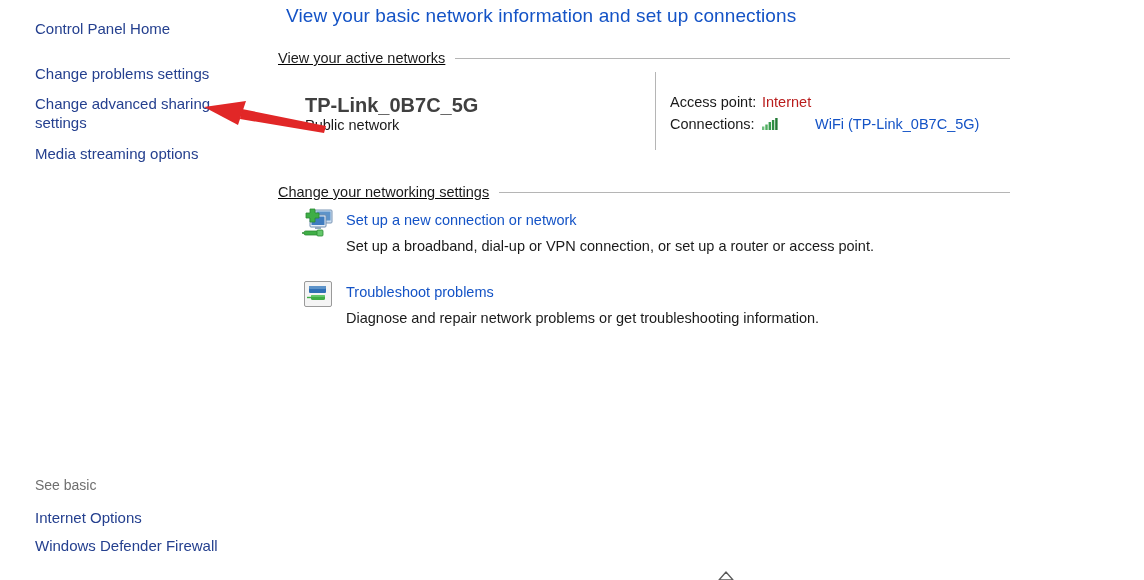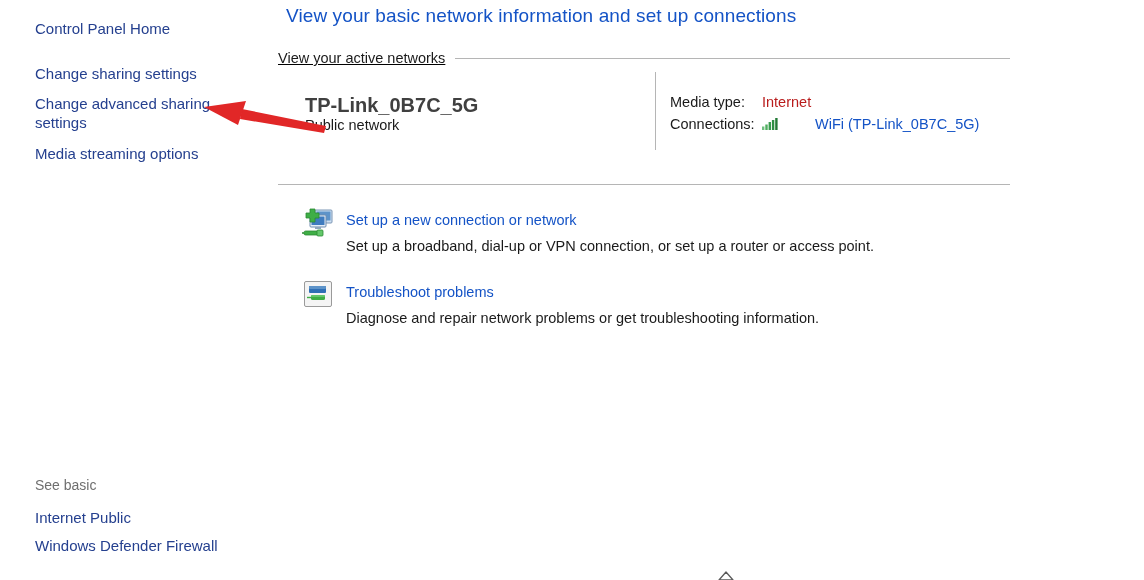--- a/index.html
+++ b/index.html
@@ -222,29 +222,29 @@
 </style>
 </head>
 <body>
 
 <div id="page">
 
   <div id="sidebar">
 
     <div class="side-link" id="side-home">Control Panel Home</div>
 
-    <div class="side-link" id="side-adapter">Change sharing settings</div>
+    <div class="side-link" id="side-adapter">Change problems settings</div>
 
     <div class="side-link" id="side-advanced">Change advanced sharing settings</div>
 
     <div class="side-link" id="side-media">Media streaming options</div>
 
     <div id="see-also-label">See basic</div>
 
-    <div class="side-link" id="side-internet-options">Internet Public</div>
+    <div class="side-link" id="side-internet-options">Internet Options</div>
 
     <div class="side-link" id="side-defender-firewall">Windows Defender Firewall</div>
   </div>
 
   <div id="main">
 
     <div id="page-title">View your basic network information and set up connections</div>
 
     <div class="section-head" id="head-active-networks">
       <span class="sh-text">View your active networks</span>
@@ -255,21 +255,21 @@
 
       <div id="net-name">TP-Link_0B7C_5G</div>
 
       <div id="net-type">Public network</div>
 
       <div id="net-divider"></div>
 
       <div id="net-details">
 
         <div class="detail-row">
-          <span class="detail-label">Media type:</span>
+          <span class="detail-label">Access point:</span>
           <span class="detail-value">Internet</span>
         </div>
 
         <div class="detail-row">
           <span class="detail-label">Connections:</span>
           <span class="signal-icon">
             <svg width="17" height="12" viewBox="0 0 17 12" xmlns="http://www.w3.org/2000/svg">
               <rect x="0" y="8.5" width="2.4" height="3.5" fill="#6fbd7e"></rect>
               <rect x="3.3" y="6.5" width="2.4" height="5.5" fill="#4fae60"></rect>
               <rect x="6.6" y="4" width="2.4" height="8" fill="#3a9b4e"></rect>
@@ -277,20 +277,21 @@
               <rect x="13.2" y="0" width="2.4" height="12" fill="#237a36"></rect>
             </svg>
           </span>
           <span class="detail-link">WiFi (TP-Link_0B7C_5G)</span>
         </div>
 
       </div>
     </div>
 
     <div class="section-head" id="head-networking-settings">
+      <span class="sh-text">Change your networking settings</span>
       <span class="sh-rule"></span>
     </div>
 
     <div class="task-row" id="task-setup">
       <div class="task-icon">
         <svg width="34" height="32" viewBox="0 0 34 32" xmlns="http://www.w3.org/2000/svg">
 
           <rect x="13" y="2" width="17" height="13" rx="1" fill="#cfe0f2" stroke="#7b96b5" stroke-width="1"></rect>
           <rect x="14.5" y="3.5" width="14" height="9" fill="#5d93c9"></rect>
 

